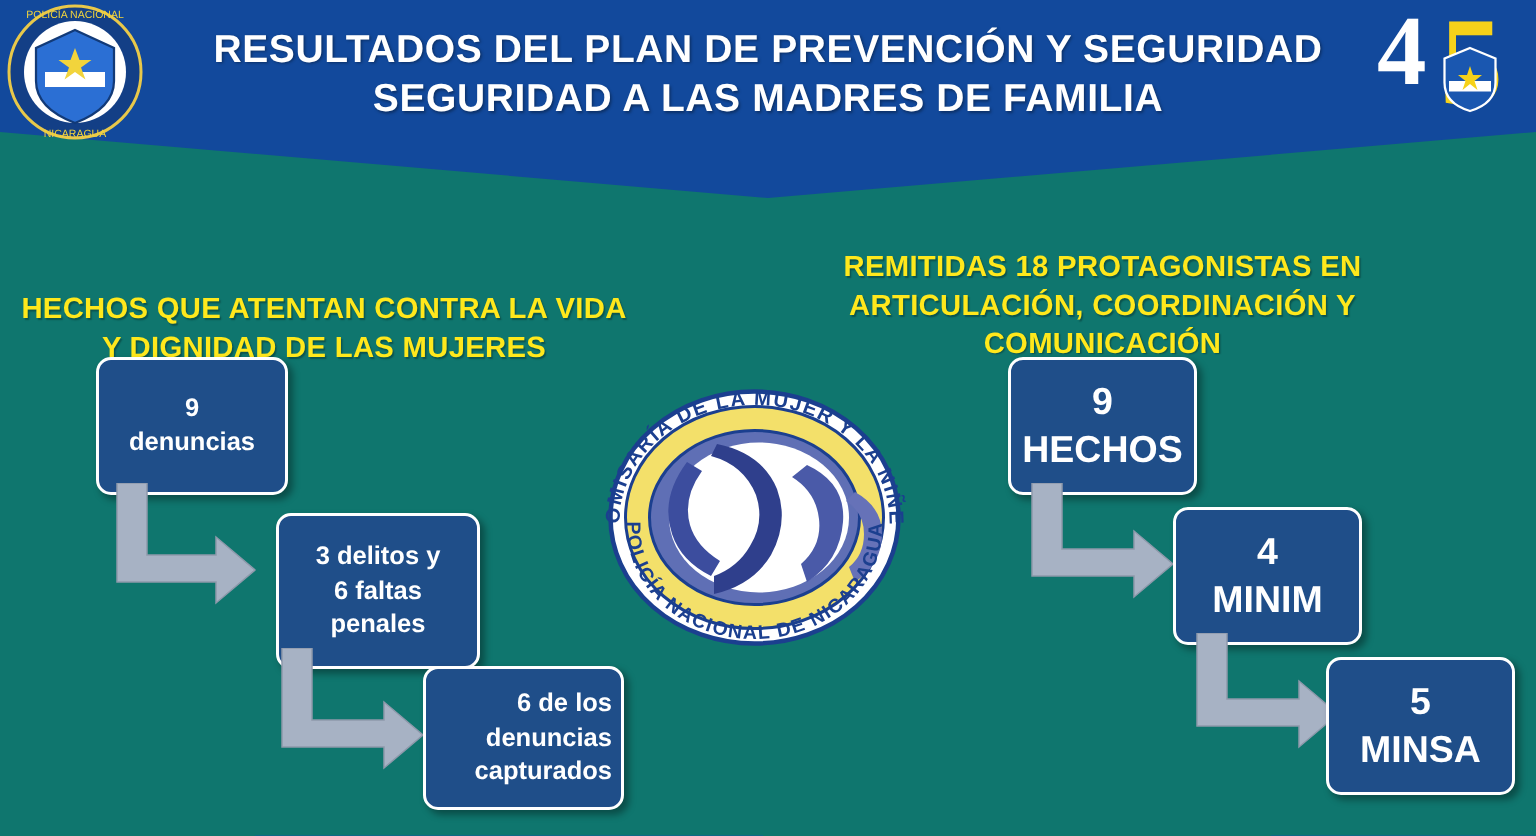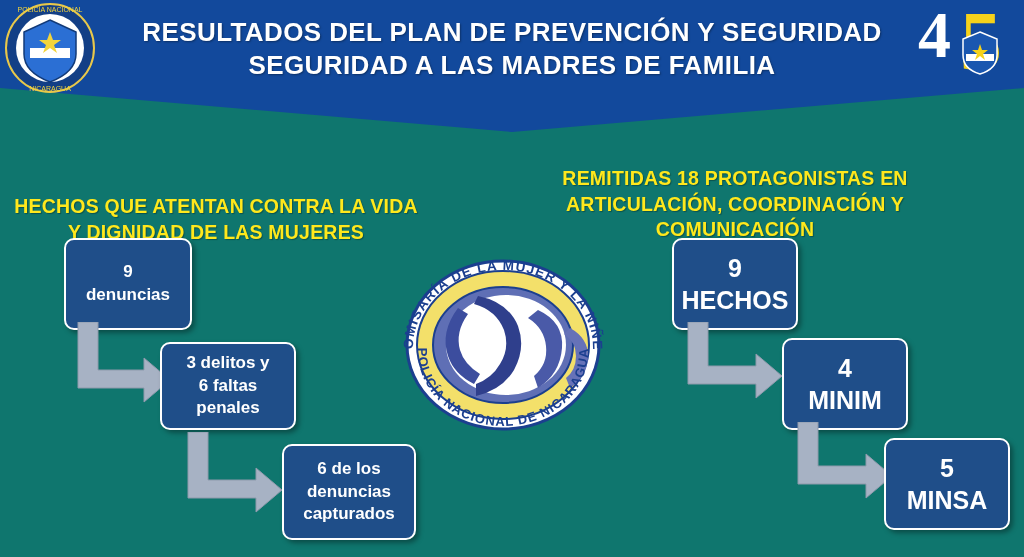--- a/index.html
+++ b/index.html
@@ -128,22 +128,22 @@
   }
   .box .line {
     display: block;
     width: 100%;
   }
   .box-sm { font-size: 17px; line-height: 1.35; }
   .box-lg { font-size: 25px; line-height: 1.3; }
 
   
   #box-denuncias { left: 64px;  top: 238px; width: 128px; height: 92px; }
-  #box-delitos   { left: 160px; top: 342px; width: 136px; height: 88px; }
-  #box-agresores { left: 282px; top: 444px; width: 134px; height: 96px; }
+  #box-delitos   { left: 184px; top: 342px; width: 136px; height: 104px; }
+  #box-agresores { left: 282px; top: 444px; width: 134px; height: 96px; text-align: right; }
 
   
   #box-mifam { left: 672px; top: 238px; width: 126px; height: 92px; }
   #box-minim { left: 782px; top: 338px; width: 126px; height: 92px; }
   #box-minsa { left: 884px; top: 438px; width: 126px; height: 92px; }
 
   
   .arrow {
     position: absolute;
     color: #a7b2c4;

